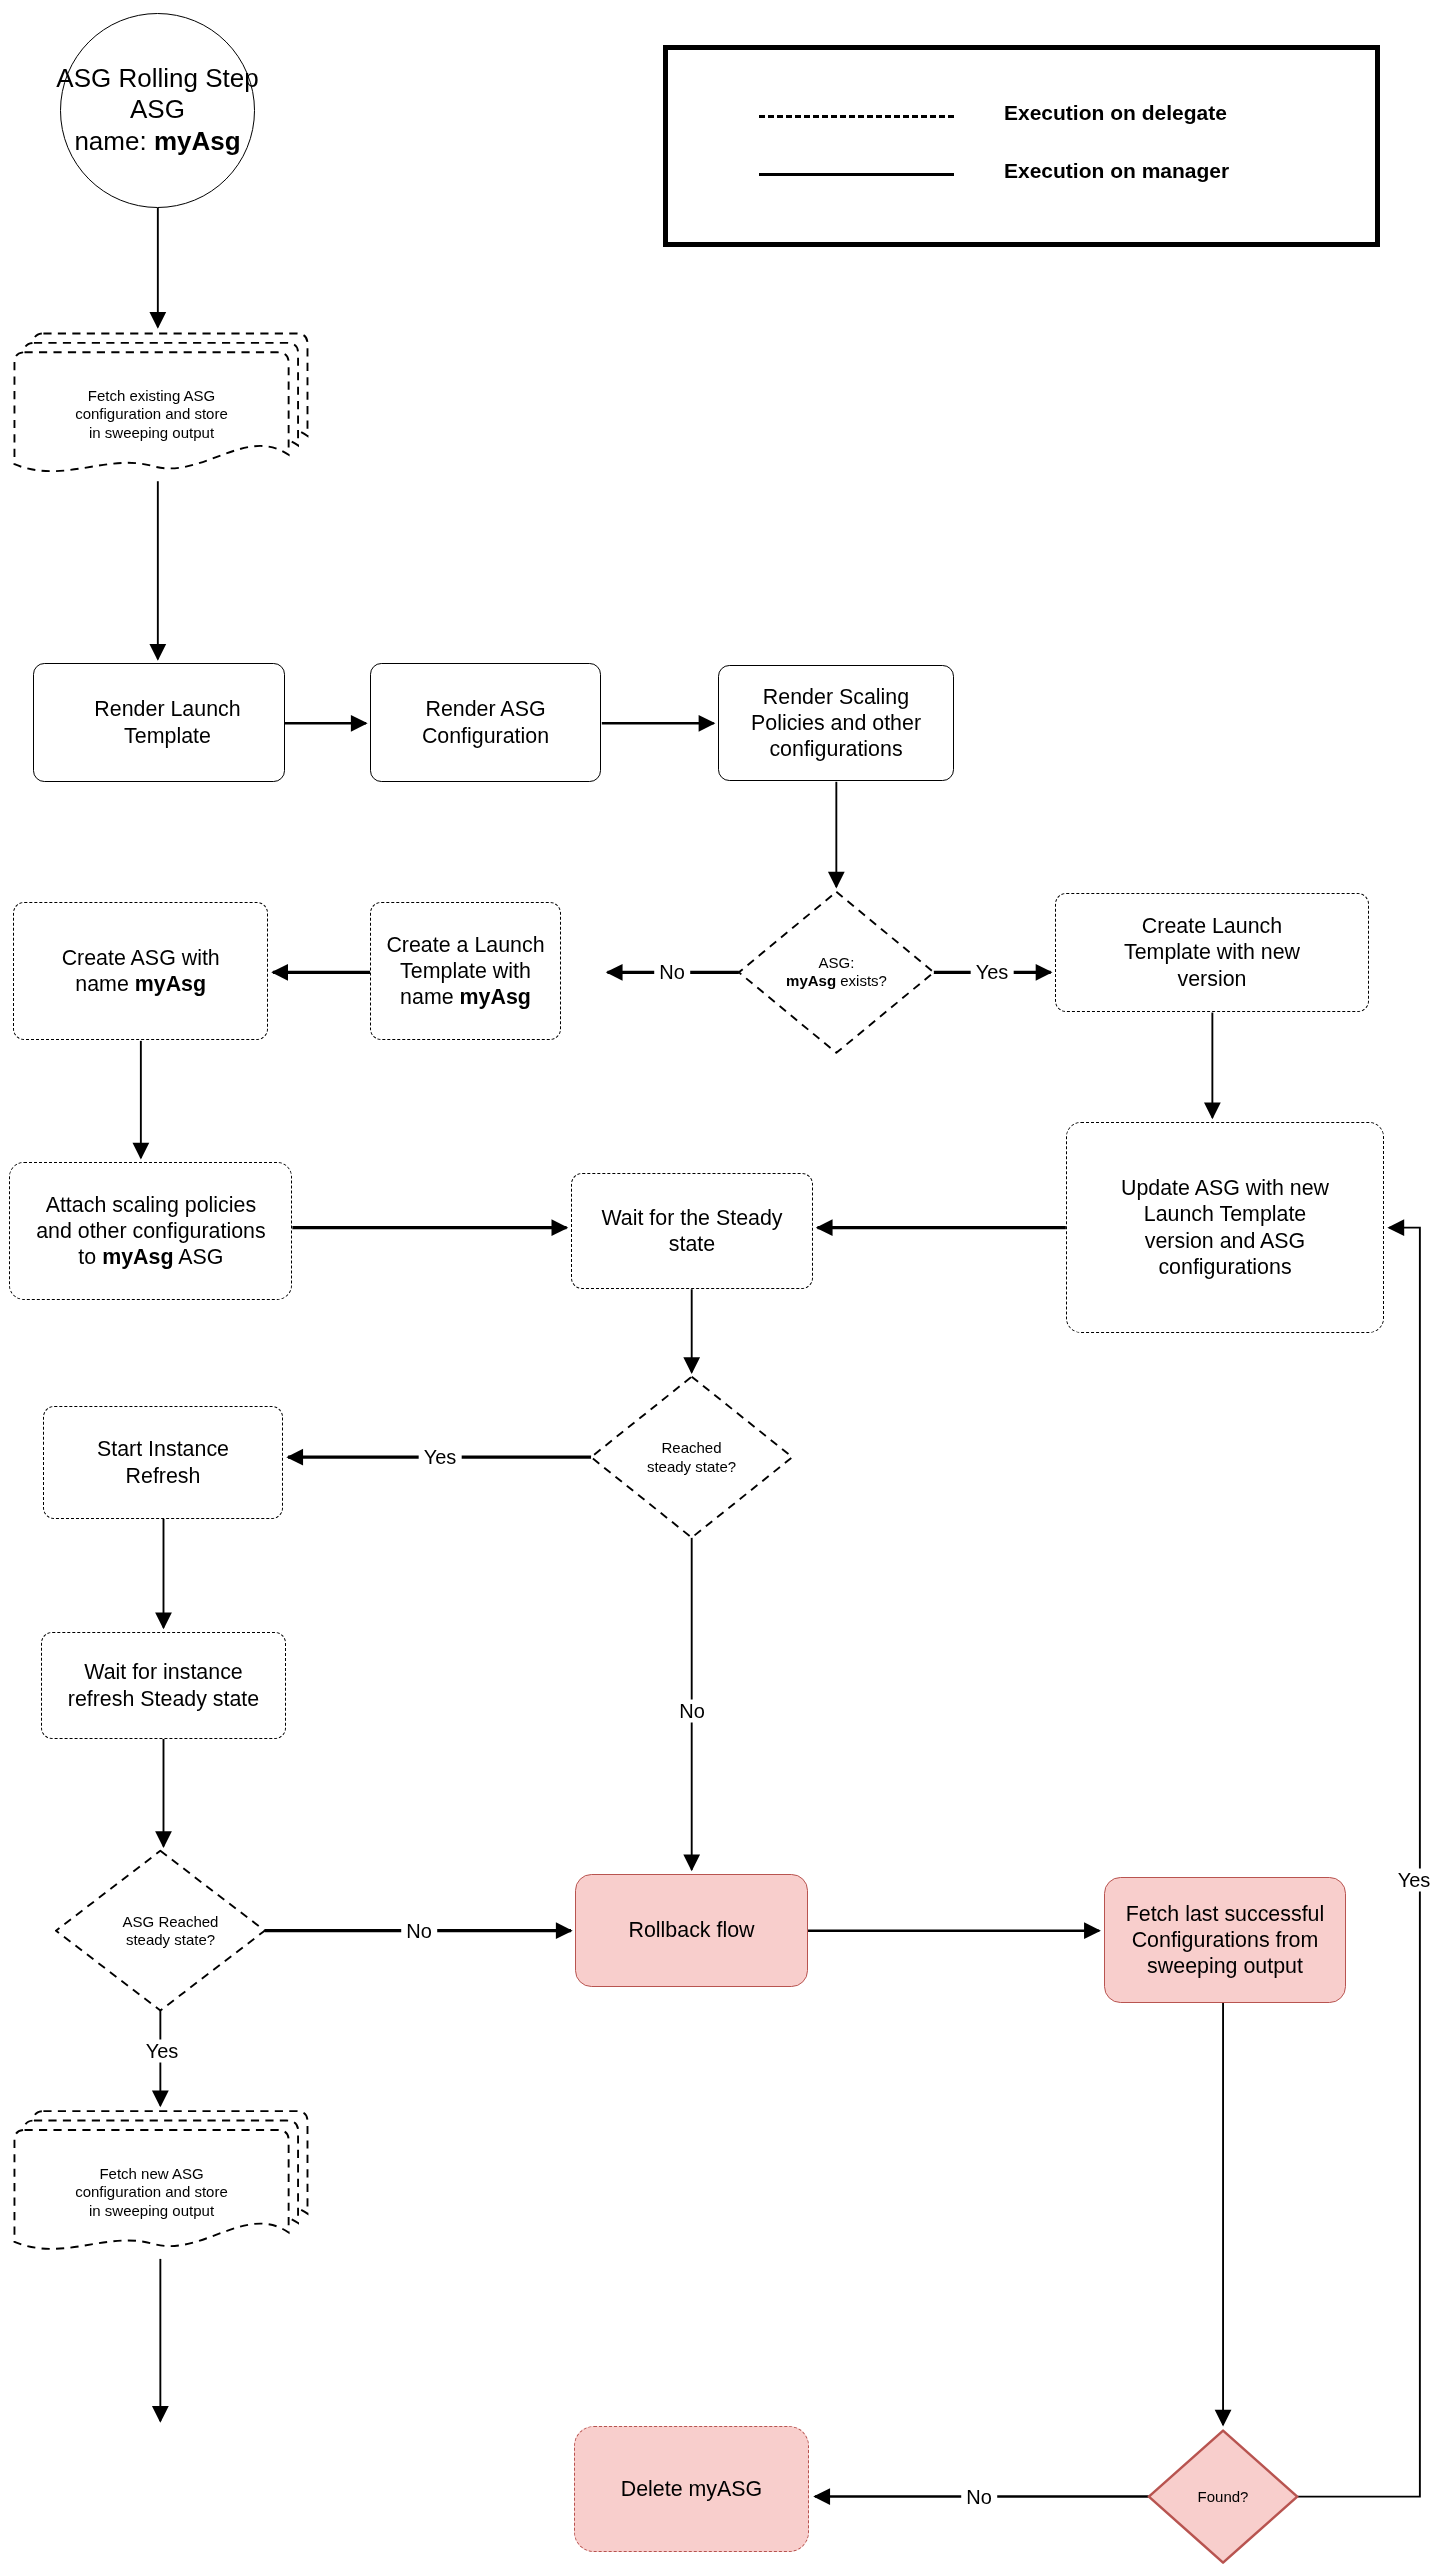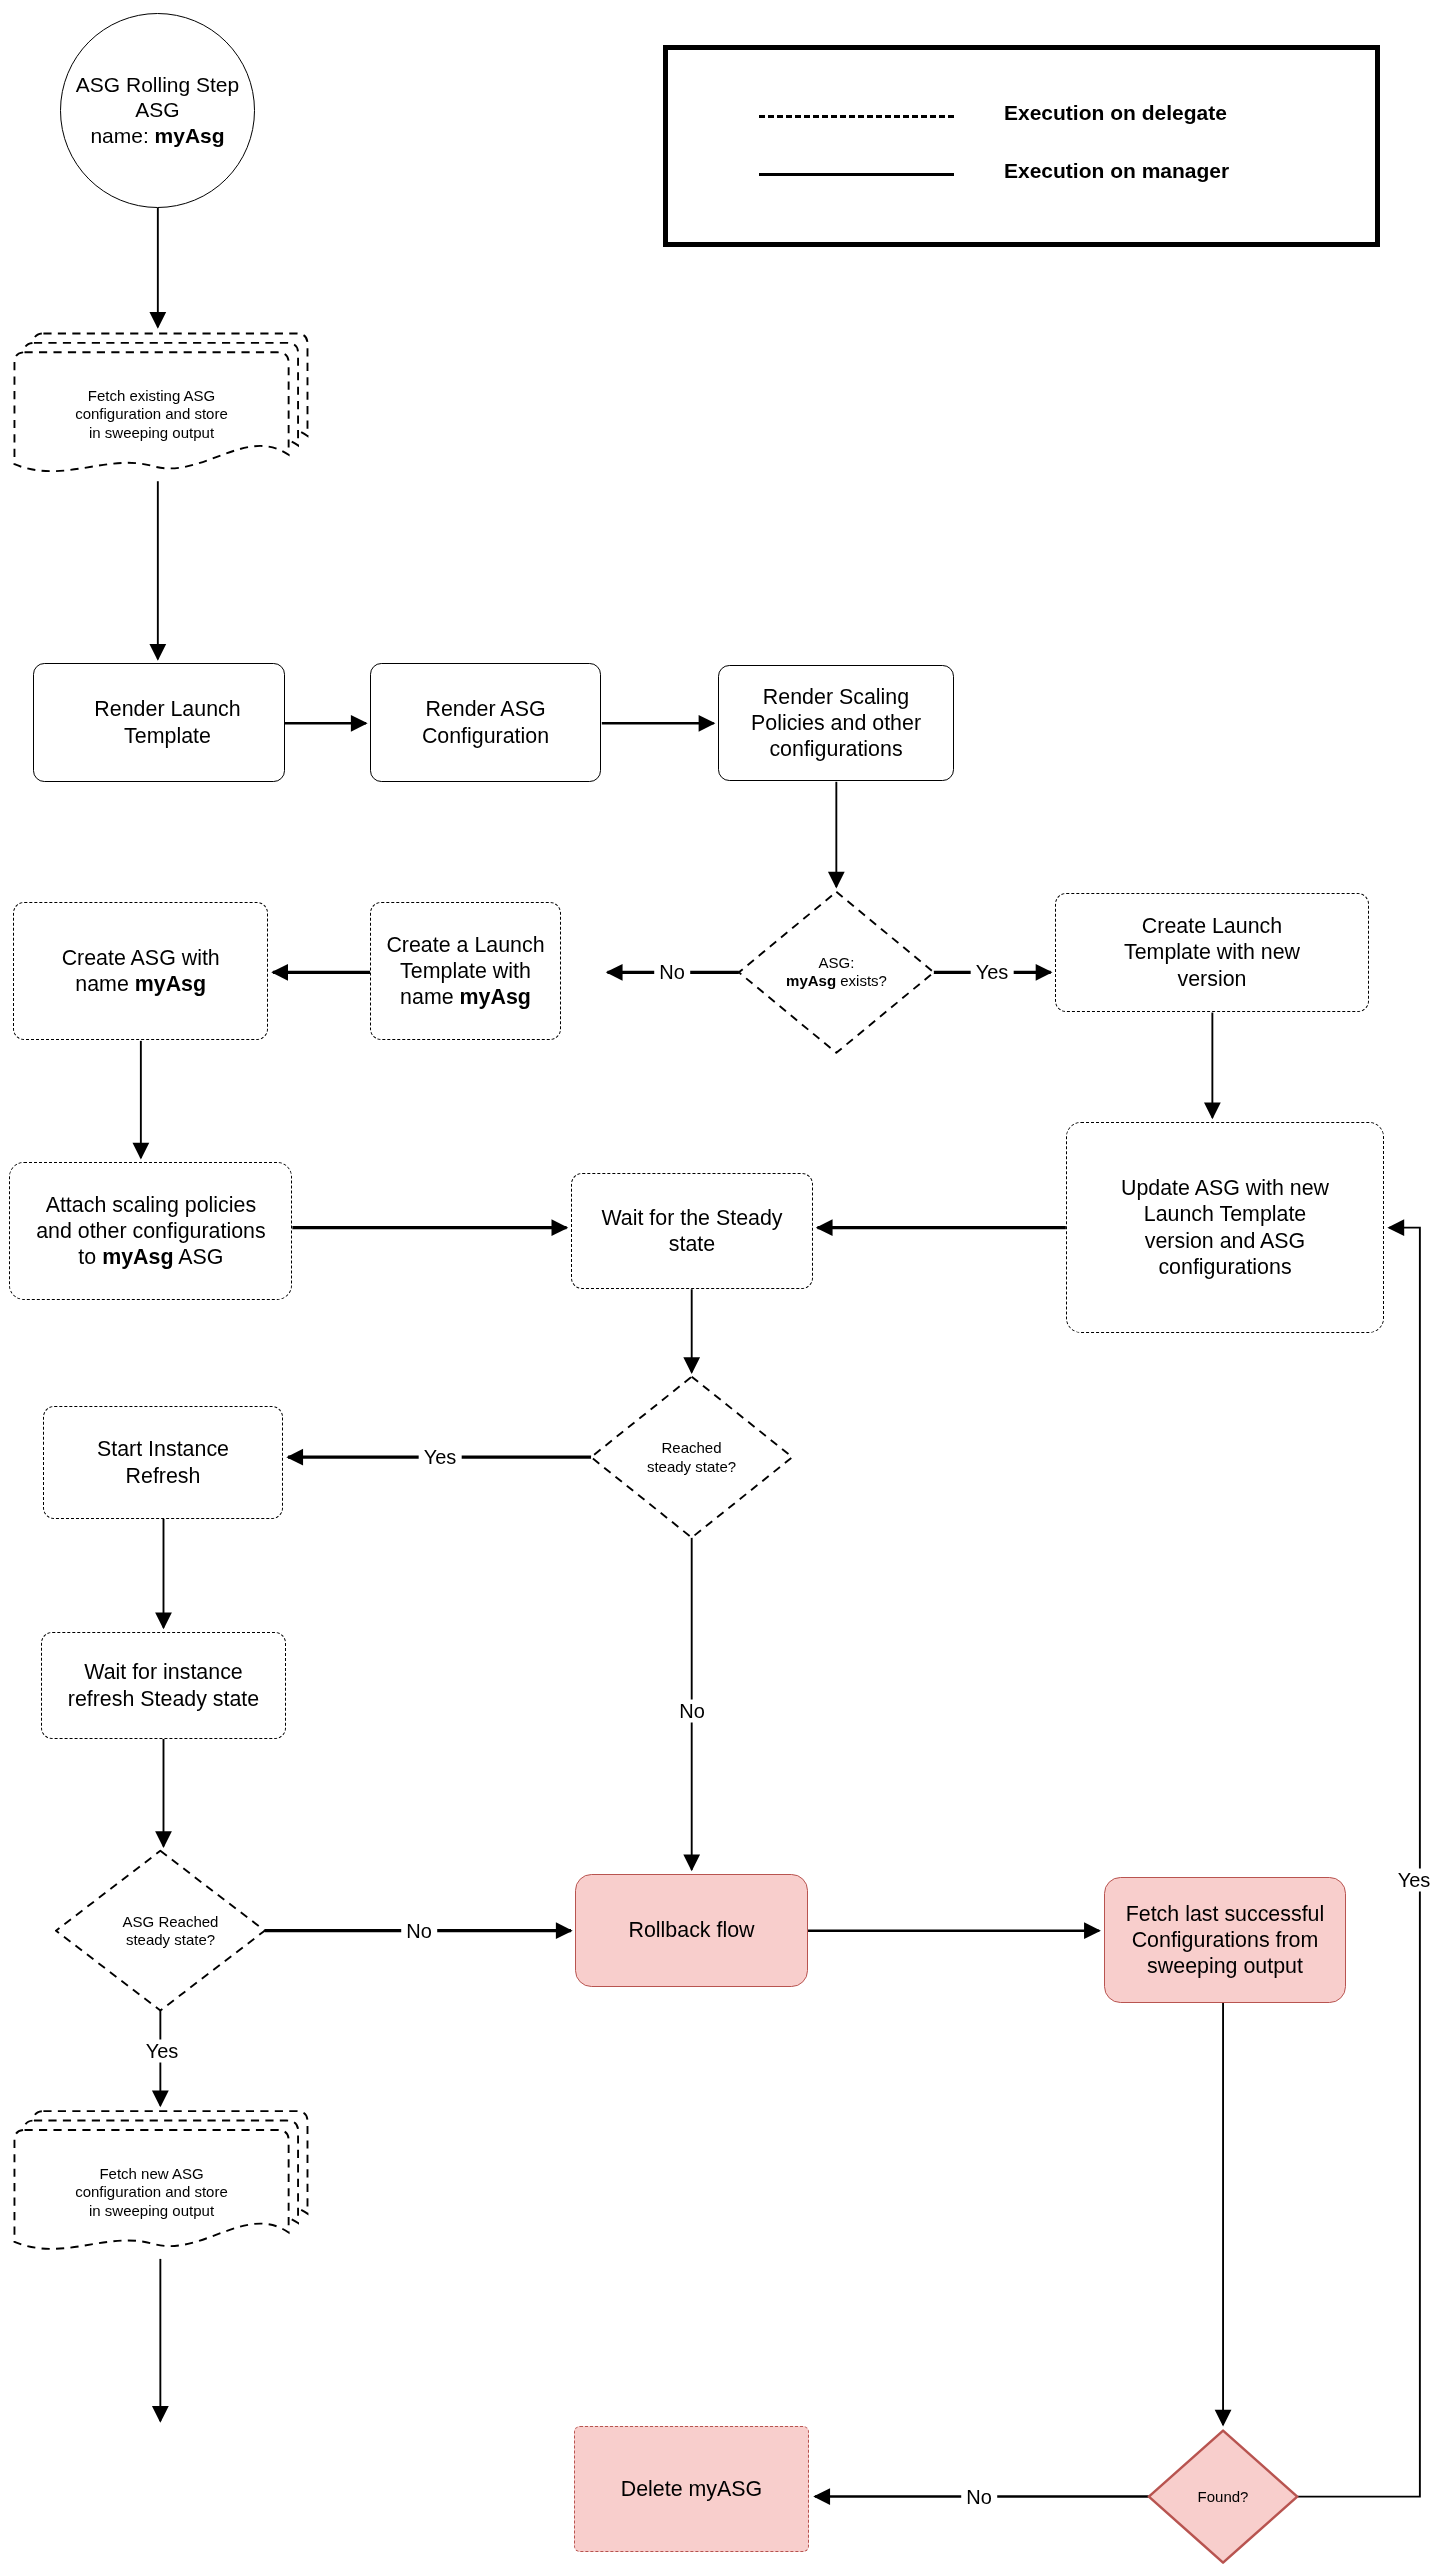--- a/index.html
+++ b/index.html
@@ -8,23 +8,23 @@
   #wires{position:absolute;left:0;top:0;width:1440px;height:2576px;}
   .node{position:absolute;display:flex;flex-direction:column;align-items:center;
         justify-content:center;text-align:center;font-size:21.4px;line-height:1.22;
         background:#fff;box-sizing:border-box;}
   .node .ln{white-space:nowrap;}
   .solid{border:1.9px solid #000;border-radius:11.3px;}
   .dashed{border:1.9px dashed #000;border-radius:11.3px;}
   .txt-overlay{position:absolute;display:flex;flex-direction:column;align-items:center;
         justify-content:center;text-align:center;font-size:15px;line-height:1.22;background:transparent;}
   .pinknode{background:#f8cecc;border:1.9px solid #b85450;border-radius:16.4px;}
-  .pinknode-dashed{background:#f8cecc;border:1.9px dashed #b85450;border-radius:6px;}
+  .pinknode-dashed{background:#f8cecc;border:1.9px dashed #b85450;border-radius:20px;}
   .greennode{background:#d5e8d4;border:1.9px solid #82b366;border-radius:16.4px;}
-  .circlenode{border:1.9px solid #000;border-radius:50%;font-size:21px;}
+  .circlenode{border:1.9px solid #000;border-radius:50%;font-size:26px;}
   .edge-label{position:absolute;transform:translate(-50%,-50%);background:#fff;
         font-size:20px;padding:0 5px;white-space:nowrap;}
   #legend{position:absolute;left:663px;top:45px;width:717px;height:202px;
         border:5px solid #000;box-sizing:border-box;background:#fff;}
   .legend-row{position:absolute;left:0;width:100%;height:0;}
   .legend-sample{position:absolute;left:91px;width:195px;height:0;}
   .legend-sample.dash{border-top:3.1px dashed #000;}
   .legend-sample.line{border-top:3.1px solid #000;}
   .legend-label{position:absolute;left:336px;top:-14px;font-weight:bold;font-size:21px;white-space:nowrap;}
   b{font-weight:bold;}

